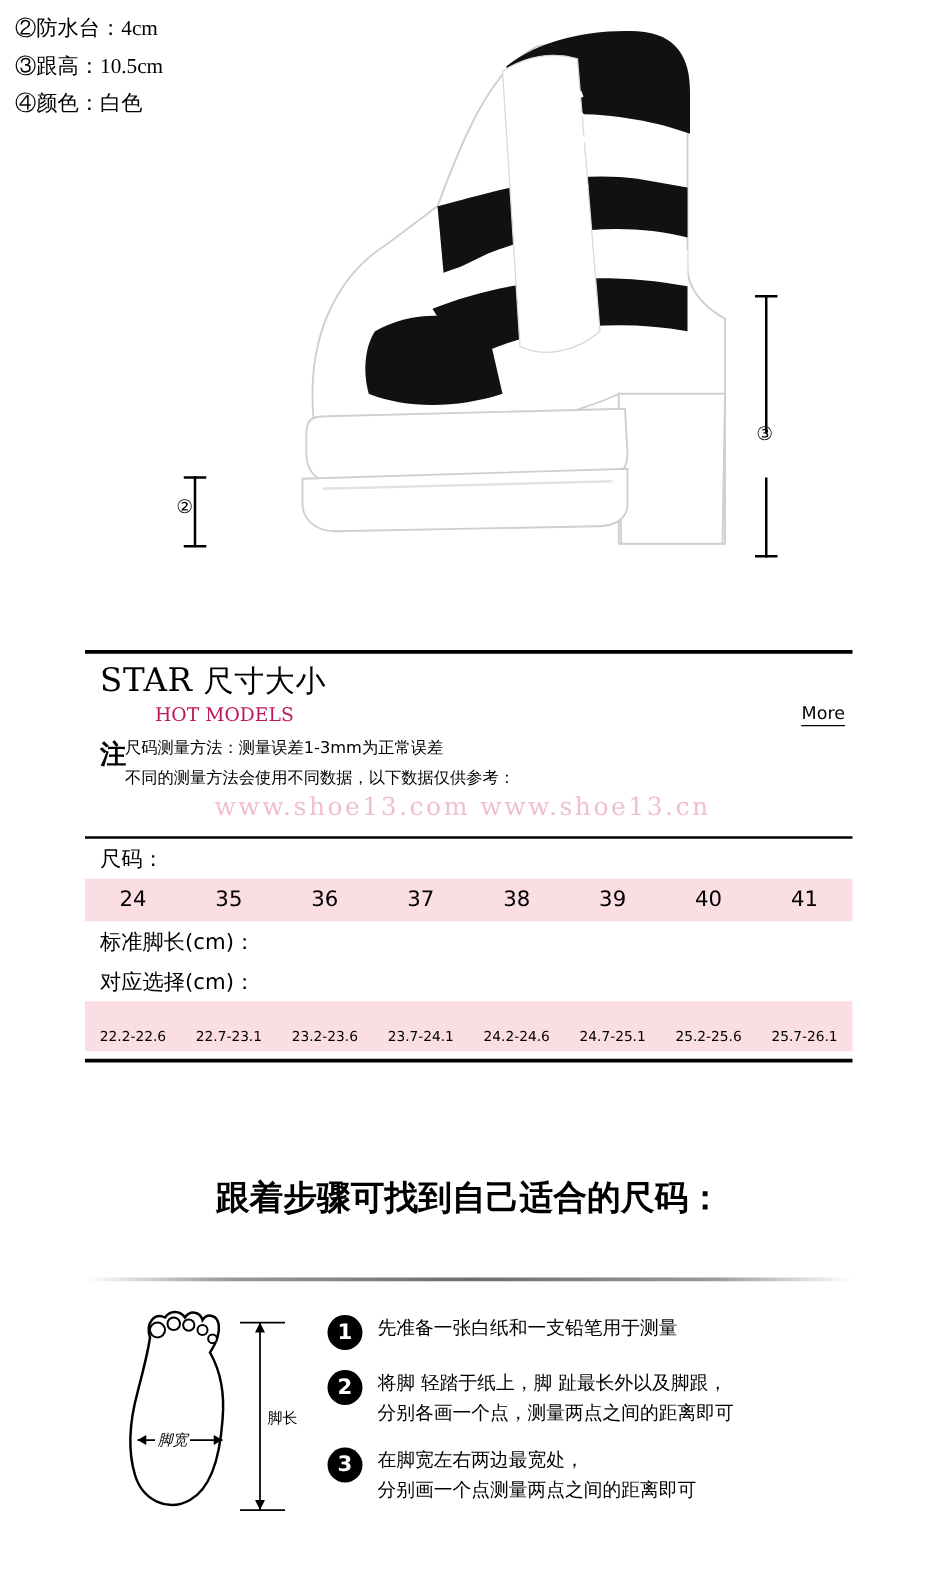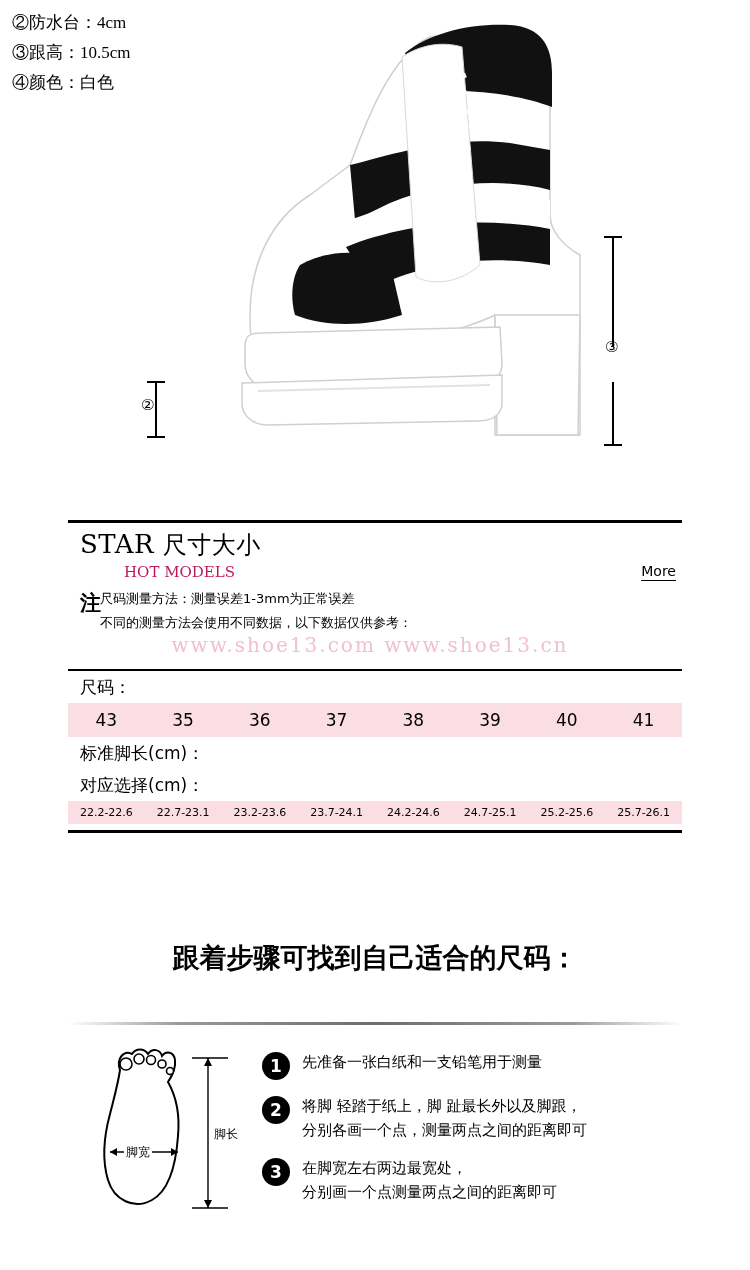--- a/index.html
+++ b/index.html
@@ -126,21 +126,21 @@
     background: #fbdde4;
   }
   .tbl-row .cell {
     flex: 1 1 0;
     text-align: center;
     padding: 7px 0;
     font-size: 17px;
     color: #000;
     font-family: "DejaVu Sans", sans-serif;
   }
-  .tbl-row.small .cell { font-size: 11px; padding: 5px 0; }
+  .tbl-row.small .cell { font-size: 11px; padding: 5px 0; margin-top: 17px; }
   .chart-bottomline { height: 3px; background: #000; width: 100%; margin-top: 6px; }
 
   
   .steps-heading {
     position: absolute;
     left: 0; top: 940px;
     width: 750px;
     text-align: center;
     font-size: 27px;
     font-weight: bold;
@@ -289,21 +289,21 @@
         <div>尺码测量方法：测量误差1-3mm为正常误差</div>
         <div>不同的测量方法会使用不同数据，以下数据仅供参考：</div>
       </div>
     </div>
 
     <div class="rule" style="margin-top:34px;"></div>
 
     <div class="tbl-section">
       <div class="tbl-title">尺码：</div>
       <div class="tbl-row">
-        <div class="cell">43</div>
+        <div class="cell">24</div>
         <div class="cell">35</div>
         <div class="cell">36</div>
         <div class="cell">37</div>
         <div class="cell">38</div>
         <div class="cell">39</div>
         <div class="cell">40</div>
         <div class="cell">41</div>
       </div>
     </div>
 
@@ -350,21 +350,21 @@
       <line x1="30" y1="112" x2="98" y2="112" stroke="#000" stroke-width="1.4"></line>
       <polygon points="30,112 37,108 37,116" fill="#000"></polygon>
       <polygon points="98,112 91,108 91,116" fill="#000"></polygon>
 
       <line x1="128" y1="18" x2="128" y2="168" stroke="#000" stroke-width="1.4"></line>
       <polygon points="128,18 124,26 132,26" fill="#000"></polygon>
       <polygon points="128,168 124,160 132,160" fill="#000"></polygon>
       <line x1="112" y1="18" x2="148" y2="18" stroke="#000" stroke-width="1.4"></line>
       <line x1="112" y1="168" x2="148" y2="168" stroke="#000" stroke-width="1.4"></line>
     </svg>
-    <div class="foot-label" style="left:44px; top:104px;">脚宽</div>
+    <div class="foot-label" style="left:44px; top:104px;font-style:italic;">脚宽</div>
     <div class="foot-label" style="left:132px; top:86px;">脚长</div>
   </div>
 
   <div class="steps">
     <div class="step">
       <div class="step-num">1</div>
       <div class="step-text">
         <span class="l1">先准备一张白纸和一支铅笔用于测量</span>
         <span class="l2"></span>
       </div>

